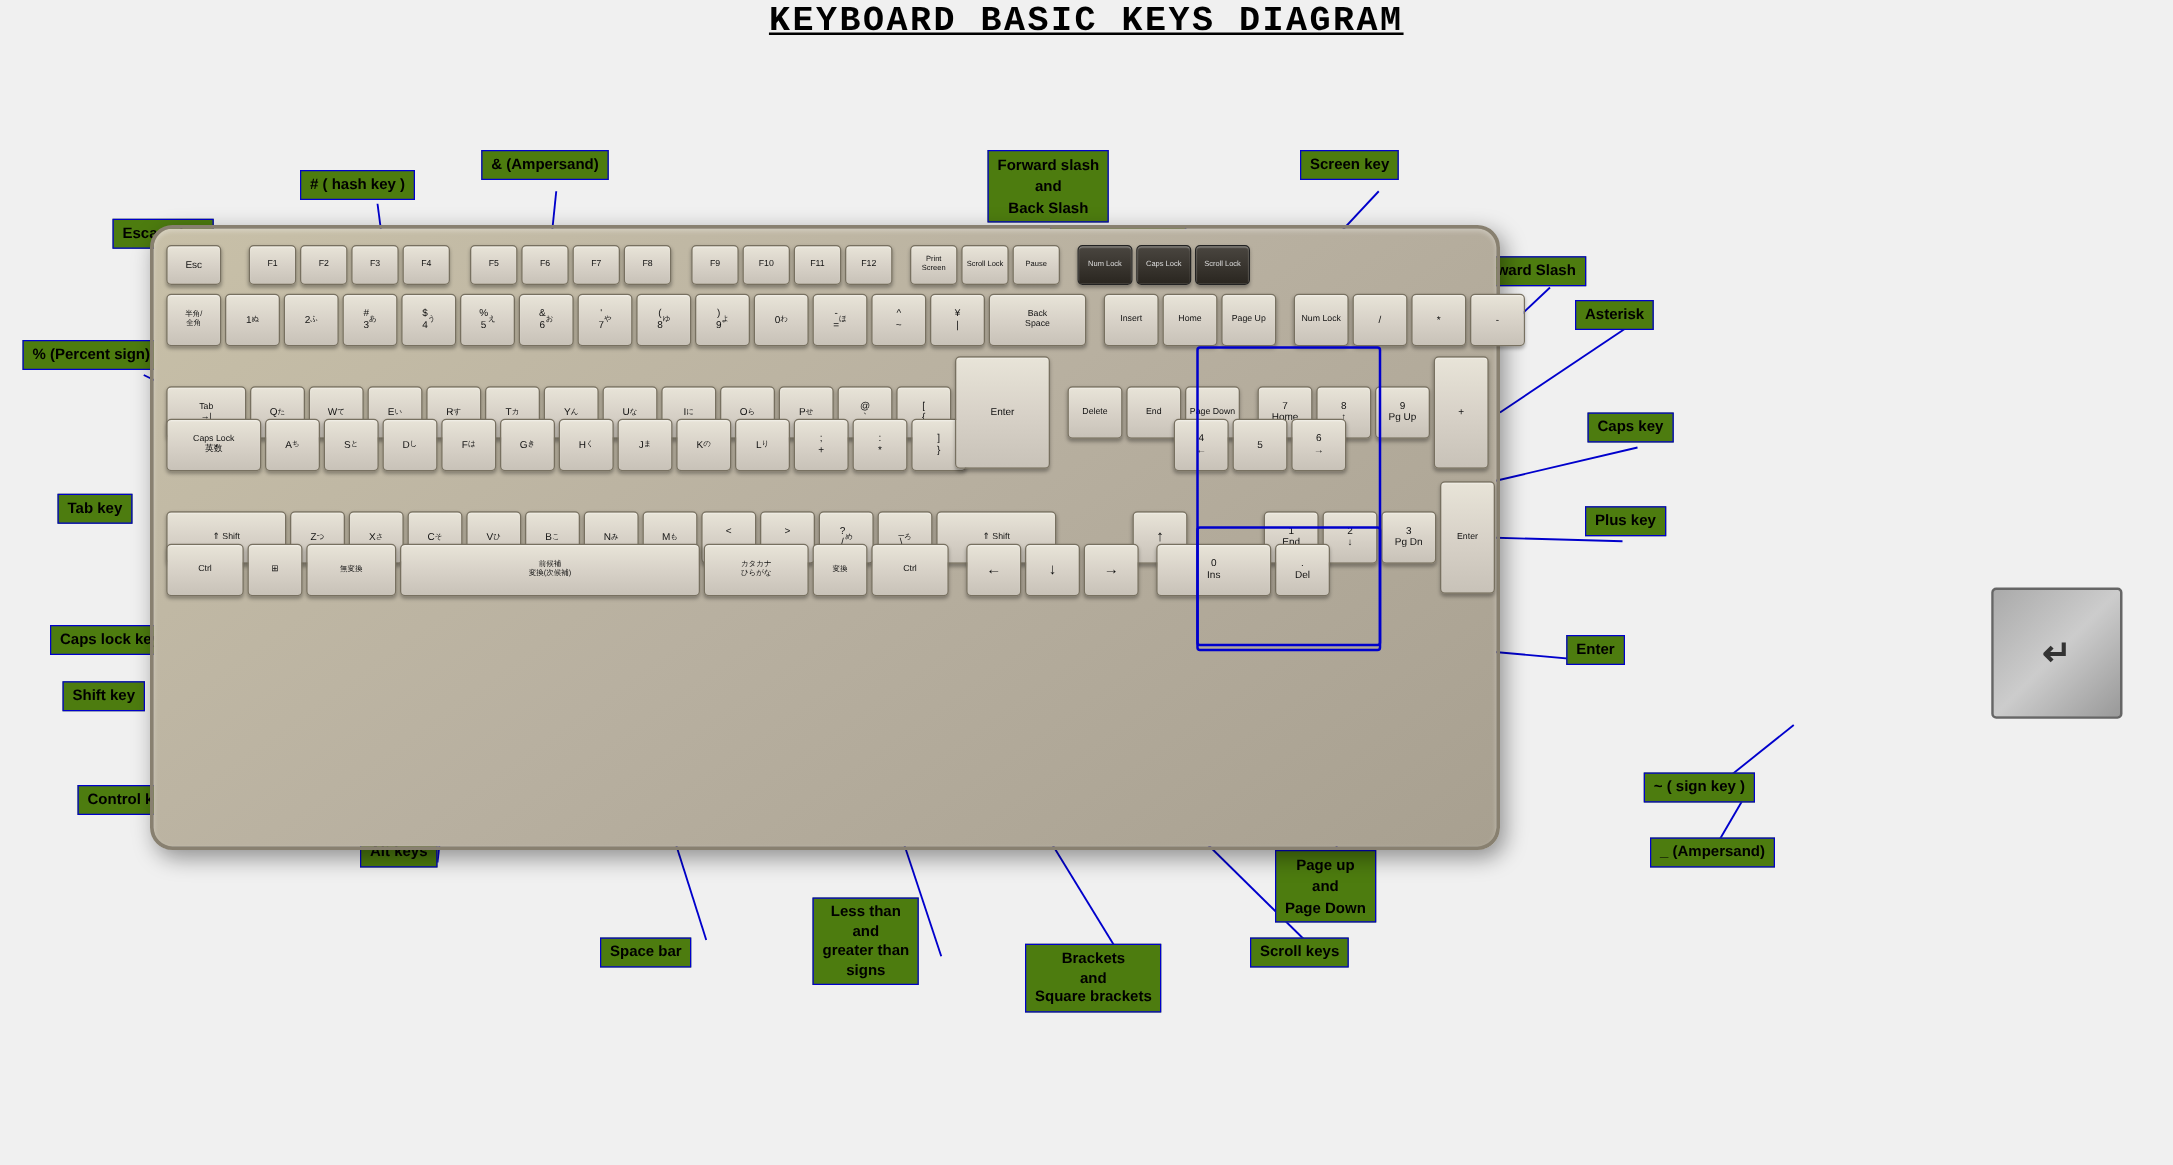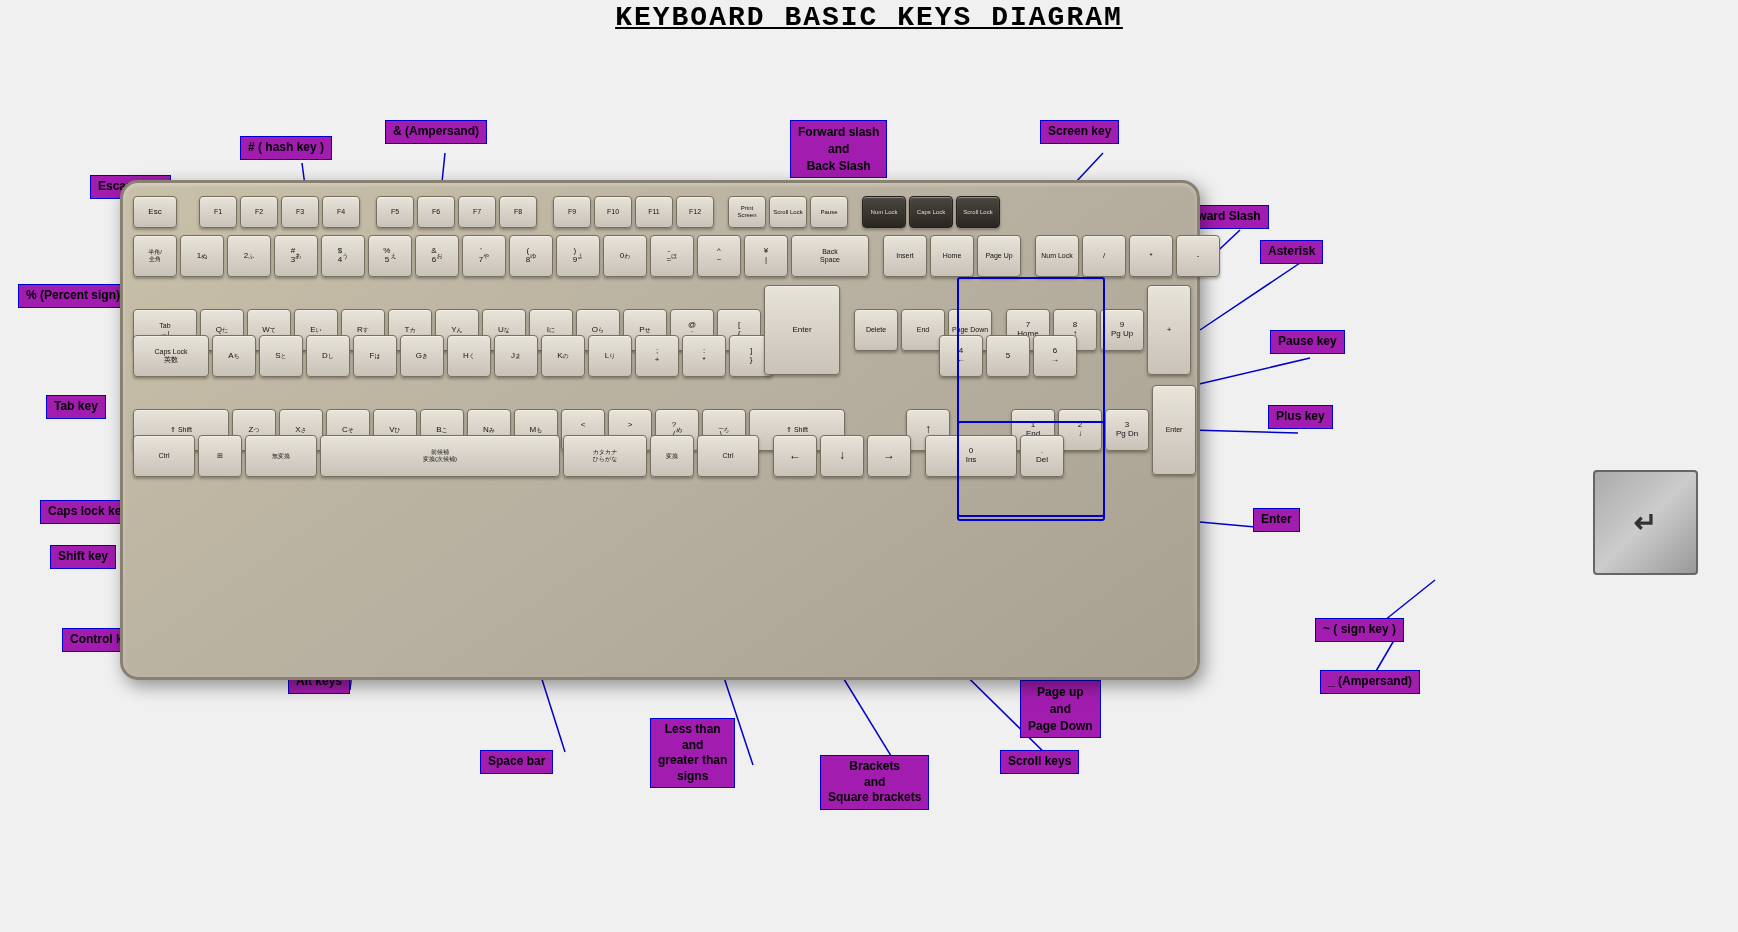--- a/index.html
+++ b/index.html
@@ -72,21 +72,21 @@
     }
     .row-fn .key { height: 34px; }
 
     .key-esc { width: 44px; font-size: 9px; }
     .key-fn { width: 40px; font-size: 8px; }
 
     
     .label-box {
       position: absolute;
       border: 1.5px solid #0000cc;
-      background: #a21caf;
+      background: #4d7c0f;
       padding: 3px 7px;
       font-size: 12px;
       font-weight: bold;
       color: #000;
       white-space: nowrap;
       line-height: 1.3;
       text-align: center;
     }
 
     
@@ -199,21 +199,21 @@
 <div class="label-box" style="left:790px; top:120px; white-space:pre-line; line-height:1.4;">Forward slash<br>and<br>Back Slash</div>
 
 <div class="label-box" style="left:840px; top:180px;">Print screen key</div>
 
 <div class="label-box" style="left:1040px; top:120px;">Screen key</div>
 
 <div class="label-box" style="left:1170px; top:205px;">Forward Slash</div>
 
 <div class="label-box" style="left:1260px; top:240px;">Asterisk</div>
 
-<div class="label-box" style="left:18px; top:284px;">% (Percent sign)</div>
+<div class="label-box" style="left:18px; top:272px;">% (Percent sign)</div>
 
 <div class="label-box" style="left:46px; top:395px;">Tab key</div>
 
 <div class="label-box" style="left:40px; top:500px;">Caps lock key</div>
 
 <div class="label-box" style="left:50px; top:545px;">Shift key</div>
 
 <div class="label-box" style="left:62px; top:628px;">Control key</div>
 
 <div class="label-box" style="left:288px; top:670px;">Alt keys</div>
@@ -229,21 +229,21 @@
 <div class="label-box" style="left:1020px; top:680px; white-space:pre-line; line-height:1.4;">Page up<br>and<br>Page Down</div>
 
 <div class="label-box" style="left:835px; top:640px;">Shift key</div>
 
 <div class="label-box" style="left:1253px; top:508px;">Enter</div>
 
 <div class="label-box" style="left:1315px; top:618px;">~ ( sign key )</div>
 
 <div class="label-box" style="left:1320px; top:670px;">_ (Ampersand)</div>
 
-<div class="label-box" style="left:1270px; top:330px;">Pause key</div>
+<div class="label-box" style="left:1270px; top:330px;">Caps key</div>
 
 <div class="label-box" style="left:1268px; top:405px;">Plus key</div>
 
 <div class="keyboard-body" style="position:absolute; left:120px; top:180px;">
 
   <div class="key-row row-fn" style="position:absolute; top:12px; left:10px; display:flex; gap:3px; align-items:center;">
     <div class="key key-esc" style="width:44px; height:32px; font-size:8px;">Esc</div>
     <div style="width:16px;"></div>
     <div class="key key-fn" style="width:38px; height:32px; font-size:7px;">F1</div>
     <div class="key key-fn" style="width:38px; height:32px; font-size:7px;">F2</div>

